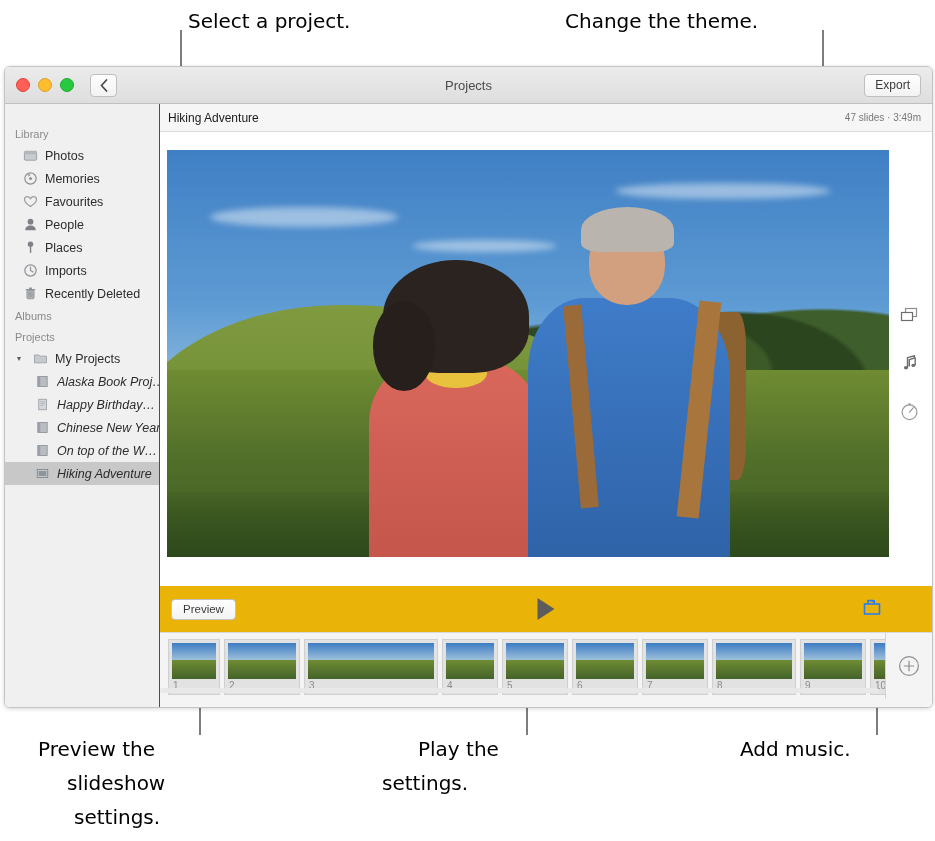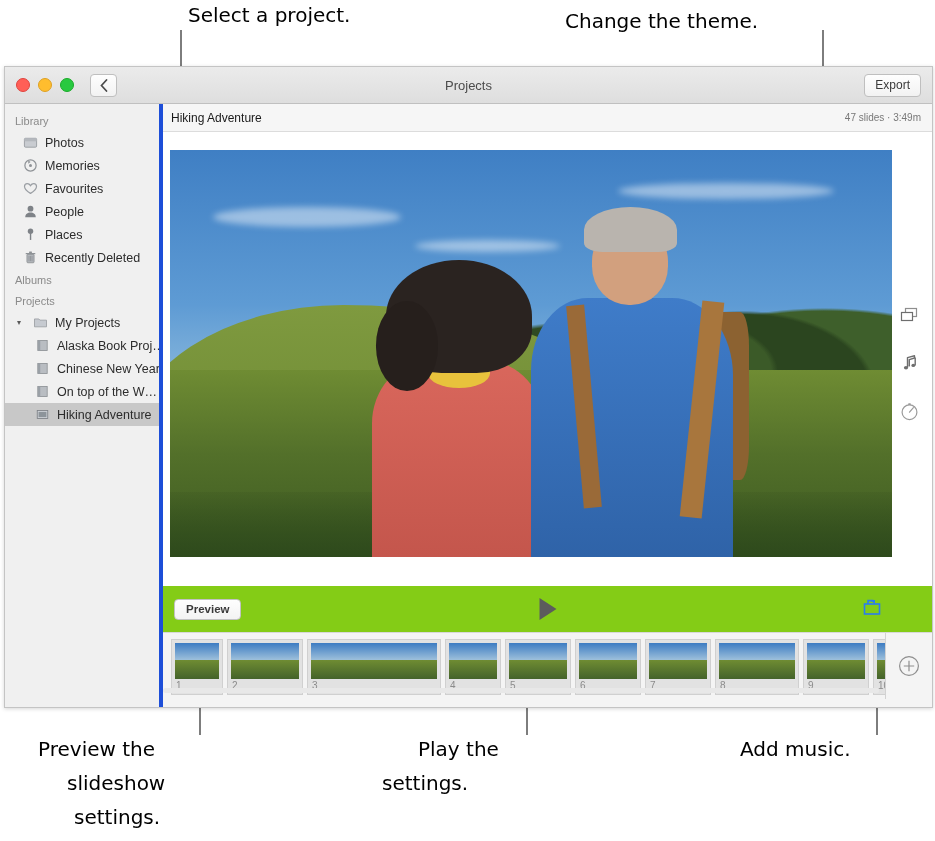--- a/index.html
+++ b/index.html
@@ -33,21 +33,21 @@
 
   
   #app-window {
     position: absolute;
     left: 4px;
     top: 66px;
     width: 927px;
     height: 640px;
     background: #ffffff;
     border: 1px solid #c4c4c4;
-    border-radius: 0;
+    border-radius: 6px;
     box-shadow: 0 1px 4px rgba(0,0,0,0.16);
     overflow: hidden;
     display: flex;
     flex-direction: column;
   }
 
   
   #titlebar {
     height: 36px;
     background: linear-gradient(to bottom, #ebebeb, #dedede);
@@ -104,41 +104,41 @@
     flex: 1 1 auto;
     display: flex;
     min-height: 0;
   }
 
   
   #sidebar {
     width: 154px;
     flex: 0 0 154px;
     background: #f0f0f0;
-    border-right: 4px solid #1d4ed8;
-    padding-top: 6px;
+    border-right: 1px solid #1d4ed8;
+    padding-top: 19px;
     font-size: 12.5px;
     color: #2c2c2c;
     overflow: hidden;
   }
   .sb-header {
     font-size: 11px;
     color: #8a8a8a;
     padding: 5px 0 4px 10px;
     font-weight: normal;
   }
   .sb-row {
     height: 23px;
     display: flex;
     align-items: center;
     padding-left: 18px;
     gap: 7px;
   }
   .sb-row.indent1 { padding-left: 12px; }
-  .sb-row.indent2 { padding-left: 30px; }
+  .sb-row.indent2 { padding-left: 30px; font-style: italic; }
   .sb-row.selected { background: #c8c8c8; }
   .sb-label { white-space: nowrap; overflow: hidden; text-overflow: clip; }
   .ico {
     width: 15px; height: 15px;
     flex: 0 0 15px;
     display: block;
   }
   .disclosure {
     width: 9px; flex: 0 0 9px;
     font-size: 8px; color: #5a5a5a;
@@ -300,22 +300,21 @@
     display: flex; align-items: center; justify-content: center;
   }
 
   
   #controls {
     height: 46px;
     flex: 0 0 46px;
     position: relative;
     display: flex;
     align-items: center;
-    background: #84cc16;
-    font-weight: bold;
+    background: #eab308;
   }
   #preview-button {
     position: absolute;
     left: 11px;
     padding: 3px 11px 4px 11px;
     background: linear-gradient(to bottom,#fefefe,#f3f3f3);
     border: 1px solid #c2c2c2;
     border-radius: 4px;
     font-size: 11.5px;
     color: #3a3a3a;
@@ -392,21 +391,21 @@
     position: absolute;
     left: 0; right: 6px; bottom: 2px;
     height: 5px;
     background: #e8e8e8;
     border-radius: 3px;
   }
 </style>
 </head>
 <body>
 
-<div class="callout" style="left:188px; top:2px;">Select a project.</div>
+<div class="callout" style="left:188px; top:8px;">Select a project.</div>
 <div class="callout" style="left:565px; top:8px;">Change the theme.</div>
 
 <div class="callout" style="left:38px; top:736px;">Preview the</div>
 <div class="callout" style="left:67px; top:770px;">slideshow</div>
 <div class="callout" style="left:74px; top:804px;">settings.</div>
 
 <div class="callout" style="left:418px; top:736px;">Play the</div>
 <div class="callout" style="left:382px; top:770px;">settings.</div>
 
 <div class="callout" style="left:740px; top:736px;">Add music.</div>
@@ -480,20 +479,27 @@
       </div>
 
       <div class="sb-row">
         <svg class="ico" viewBox="0 0 16 16">
           <circle cx="8" cy="4.6" r="2.9" fill="#7e8287"></circle>
           <rect x="7.3" y="6.8" width="1.5" height="7" fill="#7e8287"></rect>
         </svg>
         <span class="sb-label">Places</span>
       </div>
 
+      <div class="sb-row">
+        <svg class="ico" viewBox="0 0 16 16">
+          <circle cx="8" cy="8" r="6" fill="none" stroke="#8e9296" stroke-width="1.3"></circle>
+          <path d="M8 4.4 L8 8 L10.8 9.6" stroke="#8e9296" stroke-width="1.3" fill="none" stroke-linecap="round"></path>
+        </svg>
+        <span class="sb-label">Imports</span>
+      </div>
 
       <div class="sb-row">
         <svg class="ico" viewBox="0 0 16 16">
           <rect x="4.2" y="4.6" width="7.6" height="9" rx="1" fill="#b0b4b9" stroke="#8e9296" stroke-width="0.9"></rect>
           <rect x="2.8" y="3.1" width="10.4" height="1.5" rx="0.6" fill="#8e9296"></rect>
           <rect x="6.4" y="1.7" width="3.2" height="1.4" rx="0.5" fill="#8e9296"></rect>
           <path d="M6.4 6.4 L6.4 11.8 M8 6.4 L8 11.8 M9.6 6.4 L9.6 11.8" stroke="#8e9296" stroke-width="0.8"></path>
         </svg>
         <span class="sb-label">Recently Deleted</span>
       </div>
@@ -510,20 +516,27 @@
       </div>
 
       <div class="sb-row indent2">
         <svg class="ico" viewBox="0 0 16 16">
           <rect x="3" y="2.6" width="10" height="10.8" fill="#b9bdc2" stroke="#8e9296" stroke-width="0.9"></rect>
           <rect x="3" y="2.6" width="2.6" height="10.8" fill="#9aa0a6"></rect>
         </svg>
         <span class="sb-label">Alaska Book Proj…</span>
       </div>
 
+      <div class="sb-row indent2">
+        <svg class="ico" viewBox="0 0 16 16">
+          <rect x="4" y="2.4" width="8.2" height="11.2" fill="#d4d7db" stroke="#9a9ea3" stroke-width="0.9"></rect>
+          <path d="M5.6 5 L10.6 5 M5.6 7 L10.6 7 M5.6 9 L9 9" stroke="#a9adb2" stroke-width="0.8"></path>
+        </svg>
+        <span class="sb-label">Happy Birthday…</span>
+      </div>
 
 
       <div class="sb-row indent2">
         <svg class="ico" viewBox="0 0 16 16">
           <rect x="3" y="2.6" width="10" height="10.8" fill="#b9bdc2" stroke="#8e9296" stroke-width="0.9"></rect>
           <rect x="3" y="2.6" width="2.6" height="10.8" fill="#9aa0a6"></rect>
         </svg>
         <span class="sb-label">Chinese New Year</span>
       </div>
 

